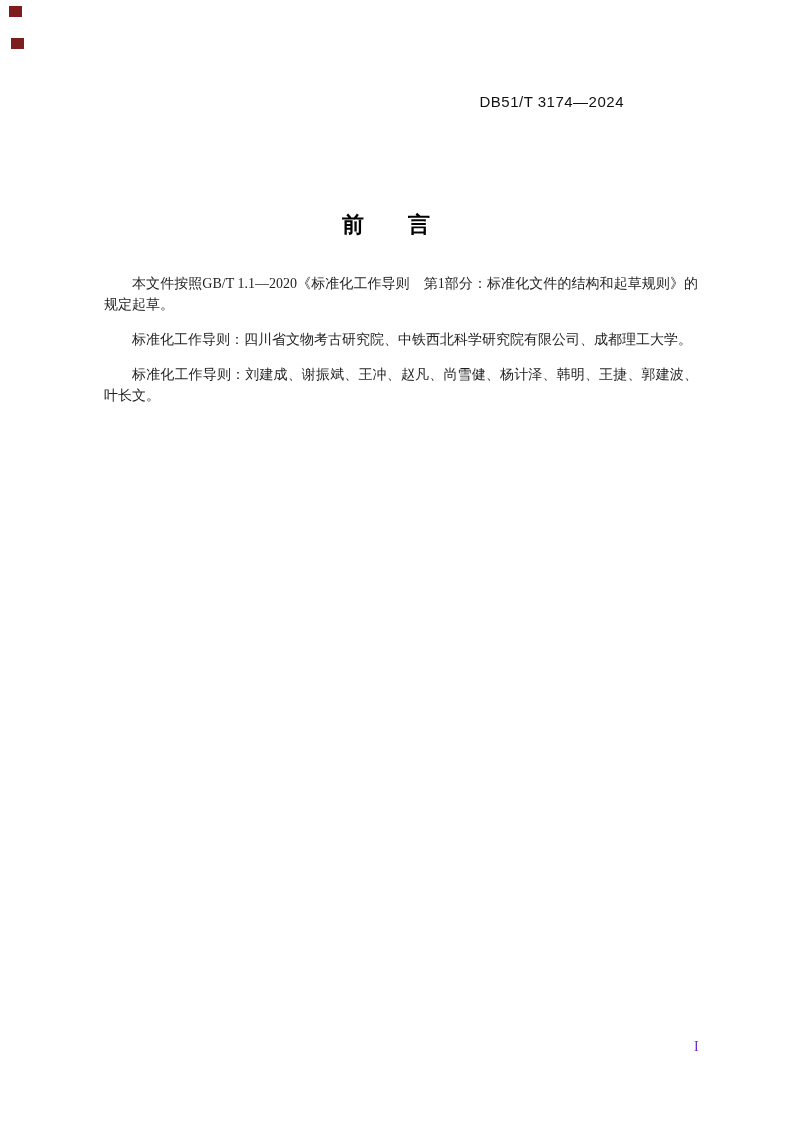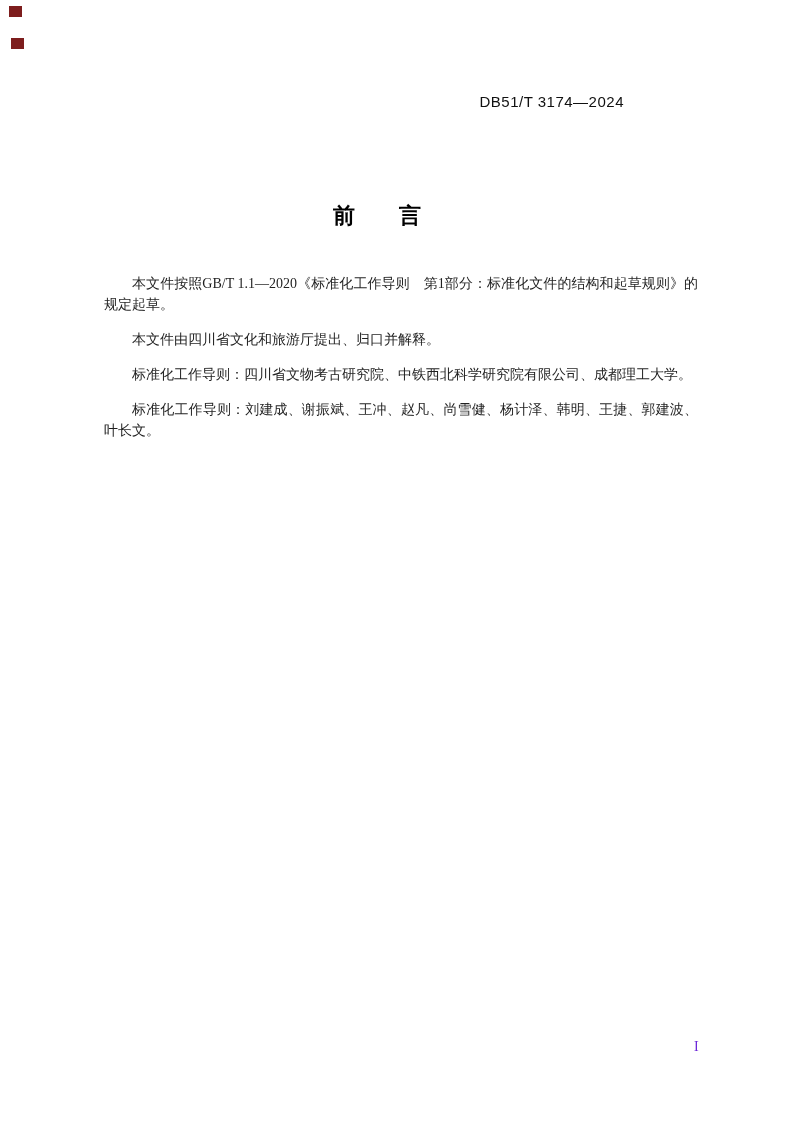--- a/index.html
+++ b/index.html
@@ -32,21 +32,21 @@
     color: #111111;
     white-space: nowrap;
   }
   .title {
     position: absolute;
     top: 195px;
     left: 0;
     width: 100%;
     box-sizing: border-box;
     padding-left: 42px;
-    margin: 6px;
+    margin: 15px;
     text-align: center;
     font-family: "Liberation Sans", sans-serif;
     font-weight: bold;
     font-size: 22px;
     color: #000000;
     white-space: pre;
   }
   .content {
     position: absolute;
     left: 90px;
@@ -79,20 +79,19 @@
 
   <div class="artifact artifact-1"></div>
   <div class="artifact artifact-2"></div>
 
   <div class="doc-code">DB51/T 3174—2024</div>
 
   <h1 class="title">前　　言</h1>
 
   <div class="content">
     <p>本文件按照GB/T 1.1—2020《标准化工作导则　第1部分：标准化文件的结构和起草规则》的规定起草。</p>
-    <p>本文件由四川省文化和旅游厅提出、归口并解释。</p>
     <p>标准化工作导则：四川省文物考古研究院、中铁西北科学研究院有限公司、成都理工大学。</p>
     <p>标准化工作导则：刘建成、谢振斌、王冲、赵凡、尚雪健、杨计泽、韩明、王捷、郭建波、叶长文。</p>
   </div>
 
   <div class="page-number">II</div>
 
 </div>
 
 </body></html>

